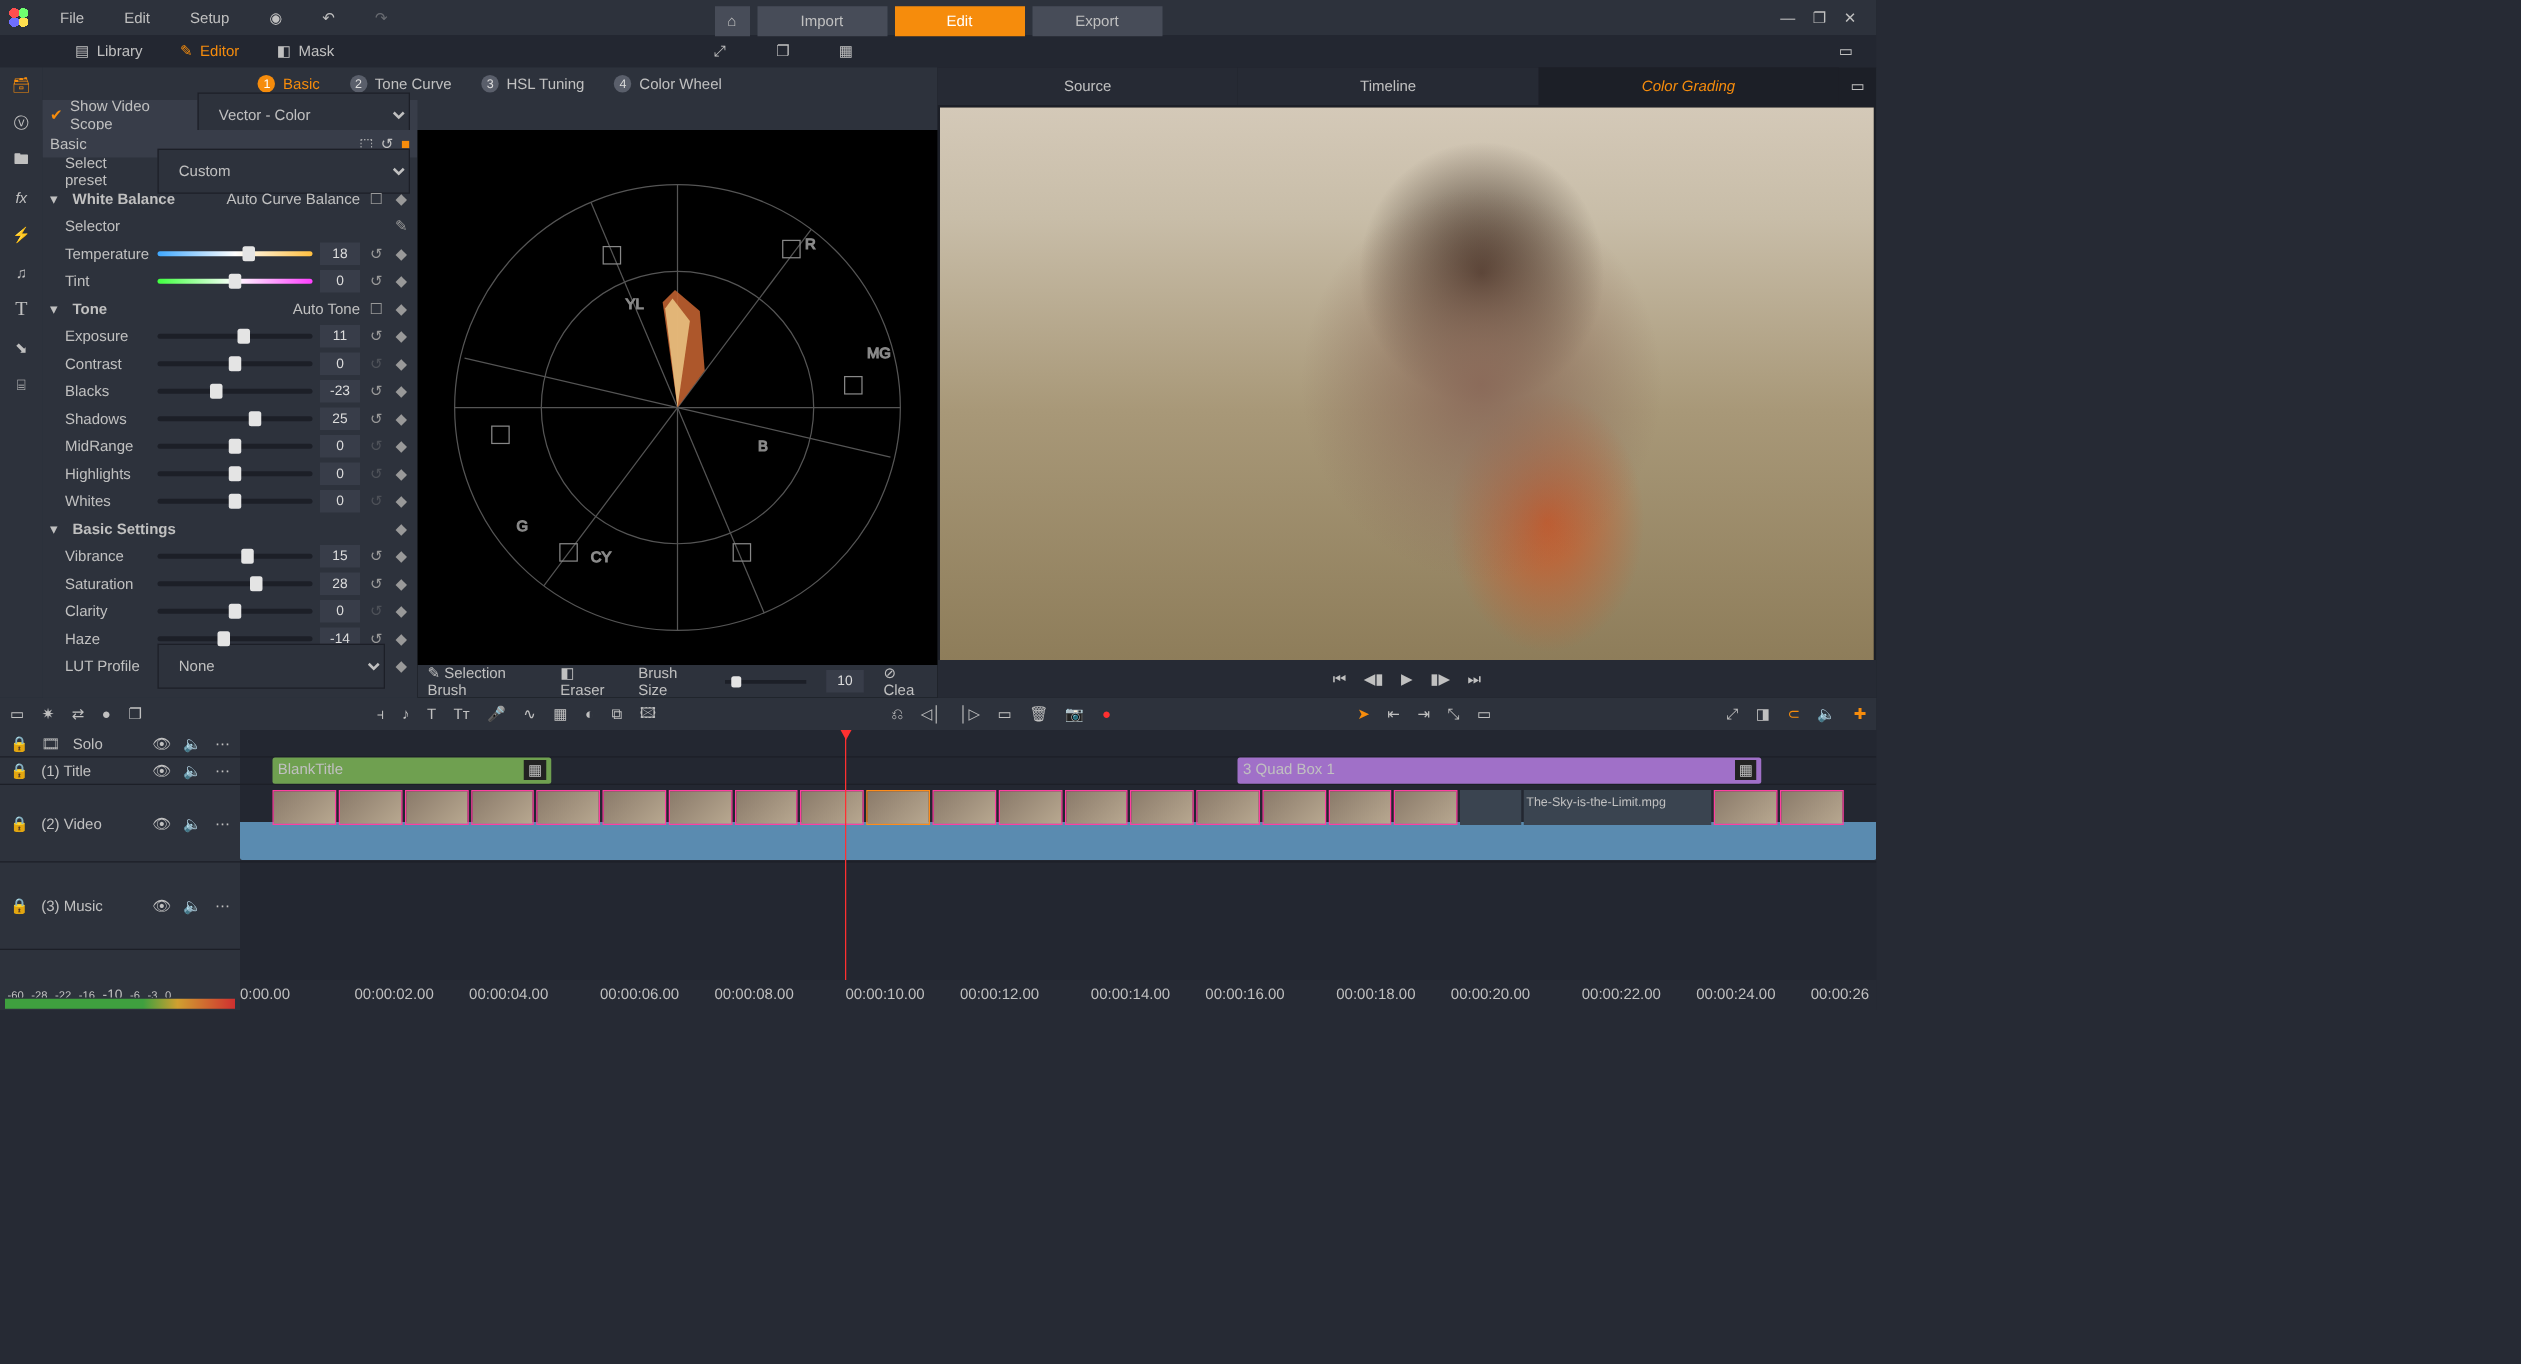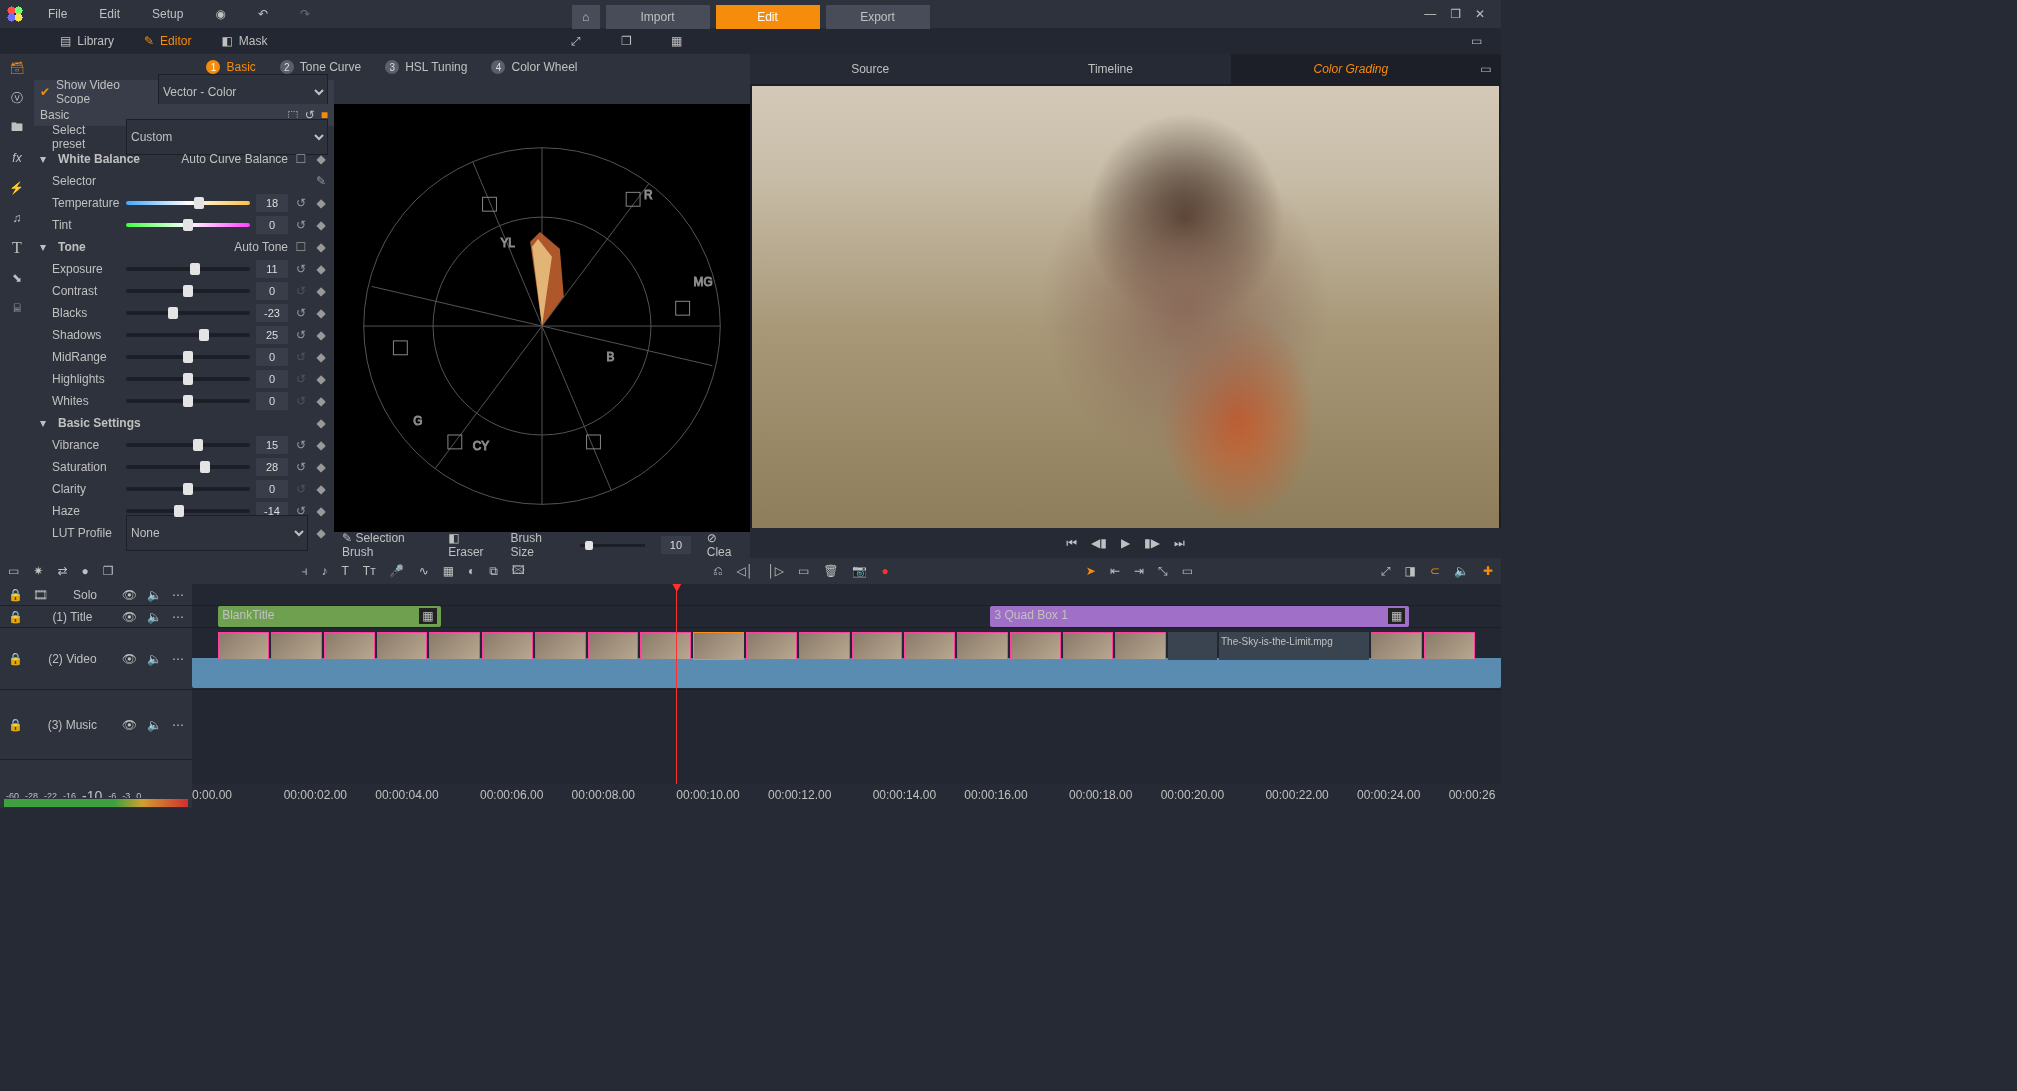--- a/index.html
+++ b/index.html
@@ -40,21 +40,21 @@
 .proptabs span { cursor: pointer; }
 .proptabs span.active { color: #f68c0c; }
 .subprop { height: 26px; display: flex; align-items: center; justify-content: center; gap: 24px; }
 .subprop .sp { cursor: pointer; display: flex; align-items: center; gap: 6px; }
 .subprop .num { width: 14px; height: 14px; border-radius: 50%; background: #5a5f6b; color:#ddd; display:flex; align-items:center; justify-content:center; font-size:10px; }
 .subprop .sp.active .num { background:#f68c0c; color:#fff; }
 .subprop .sp.active span:last-child { color:#f68c0c; }
 
 .scopebar { height: 24px; background: #383d49; display:flex; align-items:center; padding:0 6px; gap:6px; }
 .scopebar .chk { color:#f68c0c; }
-.scopebar select, .ps select { background:#2d323c; color:#c0c0c0; border:1px solid #1c1f27; height:36px; padding:0 0; }
+.scopebar select, .ps select { background:#2d323c; color:#c0c0c0; border:1px solid #1c1f27; height:36px; padding:0 12px; }
 .scopebar select { flex:0 0 170px; }
 .scopetitle { height:24px; padding:0 8px; display:flex; align-items:center; justify-content:space-between; }
 .scopetitle .badge { background:#ffff00; color:#000; padding:2px 6px; font-size:11px; }
 
 .propsplit { display:flex; flex:1; min-height:0; }
 .propsliders { width: 300px; background:#2d323c; overflow:hidden; font-size:12px; }
 .propsliders .hdr { background:#383d49; height:22px; display:flex; align-items:center; padding:0 6px; justify-content:space-between;}
 .propsliders .ps { height:22px; display:flex; align-items:center; padding:0 6px; gap:6px;}
 .propsliders .ps .lbl { width:80px; padding-left:12px;}
 .propsliders .ps.group .lbl { padding-left:4px; font-weight:700;}
@@ -99,21 +99,21 @@
 .tltoolbar .rec{color:#ff3030;}
 .tltoolbar .orange{color:#f68c0c;}
 .tltoolbar .magnet{color:#f68c0c;}
 
 
 .timeline { height: 200px; background:#262a34; display:flex; }
 .trackheaders { width:192px; background:#2d323c;}
 .trackheaders .th { height:22px; display:flex; align-items:center; padding:0 8px; gap:10px; border-bottom:1px solid #1c1f27;}
 .trackheaders .th.tall{height:62px;}
 .trackheaders .th.music{height:70px;}
-.trackheaders .th .tn{flex:1;text-align:center;}
+.trackheaders .th .tn{flex:1;}
 .tracks { flex:1; position:relative; background:#232731; overflow:hidden;}
 .playhead { position:absolute; top:0; bottom:0; width:1px; background:#ff3030; left:37%; z-index:10;}
 .playhead::before{content:'';position:absolute;top:-2px;left:-5px;width:11px;height:10px;background:#ff3030;clip-path:polygon(0 0,100% 0,50% 100%);}
 
 .track { position:relative; border-bottom:1px solid #1c1f27;}
 .track.solo{height:22px;}
 .track.title{height:22px;}
 .track.video{height:62px;}
 .track.music{height:70px;}
 .clip { position:absolute; top:2px; bottom:2px; border-radius:2px; overflow:hidden; font-size:10px; padding:2px 4px; color:#fff;}
@@ -582,21 +582,21 @@
     </div>
   </div>
 </div>
 
 <div class="ruler">
   <div class="audiometer">
     <span style="font-size:9px">-60</span>
     <span style="font-size:9px">-28</span>
     <span style="font-size:9px">-22</span>
     <span style="font-size:9px">-16</span>
-    <span style="font-size:14px">-10</span>
+    <span style="font-size:11px">-10</span>
     <span style="font-size:9px">-6</span>
     <span style="font-size:9px">-3</span>
     <span style="font-size:9px">0</span>
   </div>
   <div class="audiometer" style="position:absolute;bottom:0;left:0;width:192px;height:10px;padding:0 4px;">
     <div class="bar"></div>
   </div>
   <div class="ticks">
     <span style="left:0%">0:00.00</span>
     <span style="left:7%">00:00:02.00</span>

